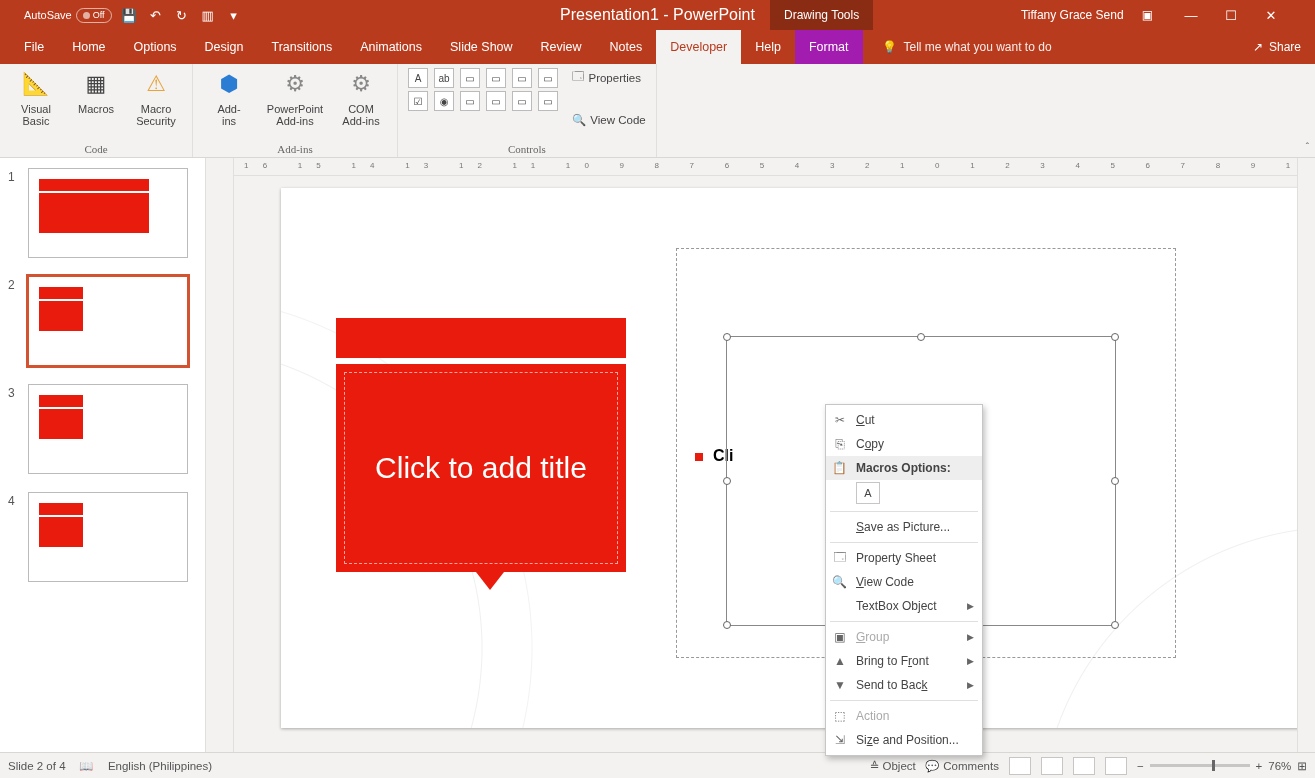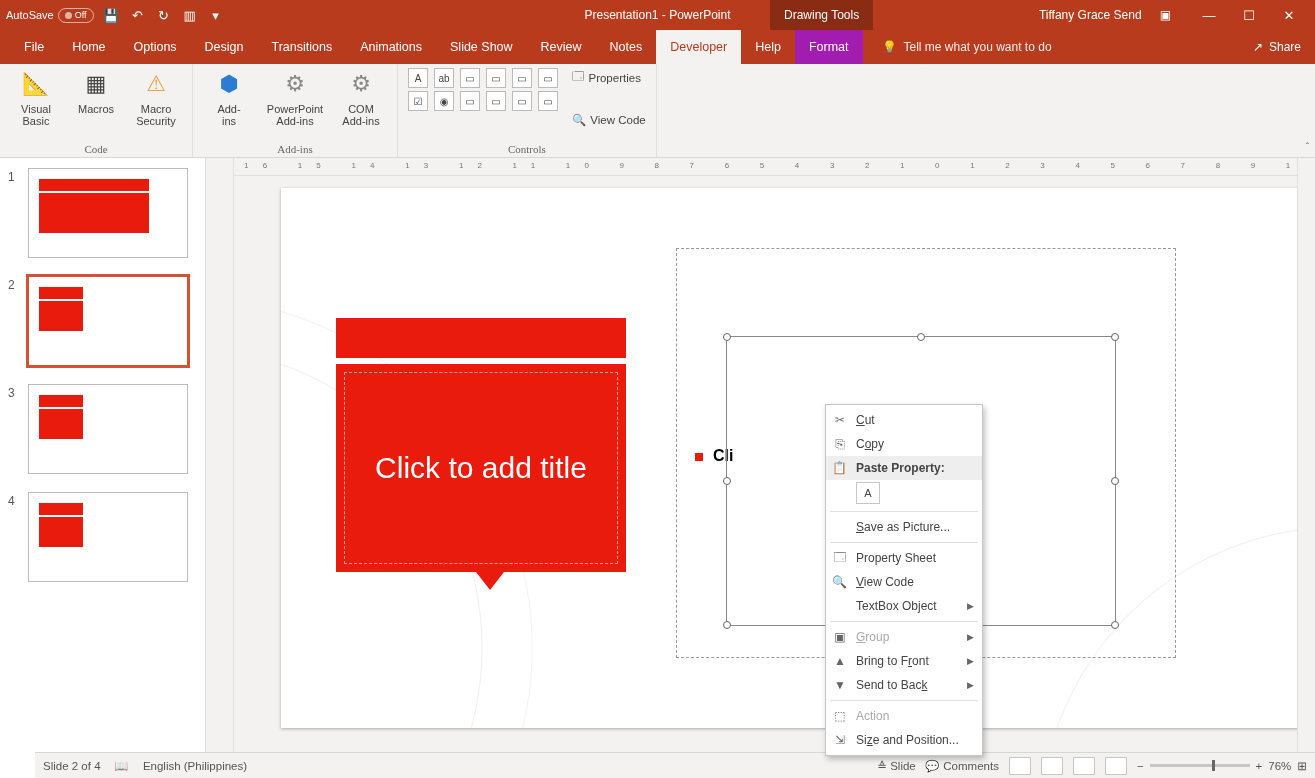--- a/index.html
+++ b/index.html
@@ -1,25 +1,25 @@
 <!DOCTYPE html>
 <html><head>
 <meta charset="utf-8">
 <style>
 * { margin:0; padding:0; box-sizing:border-box; font-family:"Segoe UI",Arial,sans-serif; }
 body { width:1315px; height:778px; background:#fff; overflow:hidden; font-size:12px; color:#444; position:relative; }
 
 
-.titlebar { height:30px; background:#b83b1d; color:#fff; display:flex; align-items:center; padding:0 6px; }
+.titlebar { height:30px; background:#b83b1d; color:#fff; display:flex; align-items:center; padding:0 24px; }
 .titlebar .autosave { font-size:11px; display:flex; align-items:center; gap:4px; margin-right:10px; }
 .titlebar .autosave .pill { border:1px solid rgba(255,255,255,.6); border-radius:8px; padding:0 6px; font-size:9px; line-height:13px; display:inline-flex; align-items:center; gap:3px; }
 .titlebar .autosave .pill::before{content:"";width:7px;height:7px;border-radius:50%;background:rgba(255,255,255,.6);}
 .titlebar .qat { display:flex; gap:10px; align-items:center; }
 .titlebar .qat span { width:16px; text-align:center; font-size:13px; cursor:pointer; }
-.titlebar .title { position:absolute; left:50%; transform:translateX(-50%); font-size:12px; }
+.titlebar .title { position:absolute; left:50%; transform:translateX(-50%); font-size:16px; }
 .titlebar .tool-tab { position:absolute; left:770px; top:0; height:30px; line-height:30px; padding:0 14px; background:#8a2b14; font-size:12px;}
 .titlebar .right { margin-left:auto; display:flex; align-items:center; gap:18px; font-size:12px;}
 .titlebar .winbtns { display:flex; gap:0; }
 .titlebar .winbtns span{ width:40px; text-align:center; font-size:13px; cursor:pointer;}
 
 
 .tabstrip { height:34px; background:#b83b1d; color:#fff; display:flex; align-items:stretch; padding-left:10px;}
 .tabstrip .tab { padding:0 14px; display:flex; align-items:center; font-size:12.5px; cursor:pointer; }
 .tabstrip .tab.active { background:#f3f2f1; color:#b83b1d; }
 .tabstrip .tab.format { background:#a21caf; }
@@ -77,21 +77,21 @@
 .ctx .row.hdr{ font-weight:600; background:#eee; cursor:default;}
 .ctx .row .ic{ position:absolute; left:6px; width:16px; text-align:center; font-size:12px; color:#666;}
 .ctx .row .arr{ margin-left:auto; font-size:9px; color:#666;}
 .ctx .row u{text-decoration:underline;}
 .ctx .pasteopt{ padding:2px 0 4px 30px;}
 .ctx .pasteopt span{ display:inline-block;width:24px;height:22px;border:1px solid #c8c6c4;background:#fff;text-align:center;line-height:20px;font-size:11px;cursor:pointer;}
 
 .vscroll{ width:18px; background:#f3f2f1; border-left:1px solid #e1dfdd;}
 
 
-.status{ height:26px; background:#f3f2f1; border-top:1px solid #d9d7d4; display:flex; align-items:center; padding:0 8px; font-size:11.5px; color:#555; gap:14px;margin-left:35px;}
+.status{ height:26px; background:#f3f2f1; border-top:1px solid #d9d7d4; display:flex; align-items:center; padding:0 8px; font-size:11.5px; color:#555; gap:14px;}
 .status .right{ margin-left:auto; display:flex; align-items:center; gap:10px;}
 .status .vbtn{ width:22px; height:18px; border:1px solid #c8c6c4; background:#fff; cursor:pointer; display:inline-block;}
 .status .zoom{ display:flex; align-items:center; gap:6px;}
 .status .zoom .track{ width:100px; height:3px; background:#c8c6c4; position:relative;}
 .status .zoom .track::after{content:"";position:absolute;left:62px;top:-4px;width:3px;height:11px;background:#666;}
 </style>
 </head>
 <body>
 
 <div class="titlebar">
@@ -279,21 +279,21 @@
   <div class="row">
       <span class="ic">✂</span>
       <span><u>C</u>ut</span>
     </div>
   <div class="row">
       <span class="ic">⎘</span>
       <span>C<u>o</u>py</span>
     </div>
   <div class="row hdr">
       <span class="ic">📋</span>
-      <span>Paste Property:</span>
+      <span>Macros Options:</span>
     </div>
   <div class="pasteopt"><span>A</span></div>
   <div class="row sep"></div>
   <div class="row">
       <span><u>S</u>ave as Picture...</span>
     </div>
   <div class="row sep"></div>
   <div class="row">
       <span class="ic">🗔</span>
       <span>Property Sheet</span>
@@ -331,21 +331,21 @@
       <span class="ic">⇲</span>
       <span>Si<u>z</u>e and Position...</span>
     </div>
 </div>
 
 <div class="status">
   <span>Slide 2 of 4</span>
   <span>📖</span>
   <span>English (Philippines)</span>
   <div class="right">
-    <span>≙ <span>Slide</span></span>
+    <span>≙ <span>Object</span></span>
     <span>💬 <span>Comments</span></span>
     <span class="vbtn"></span>
     <span class="vbtn"></span>
     <span class="vbtn"></span>
     <span class="vbtn"></span>
     <div class="zoom">
       <span>−</span>
       <div class="track"></div>
       <span>+</span>
       <span>76%</span>

